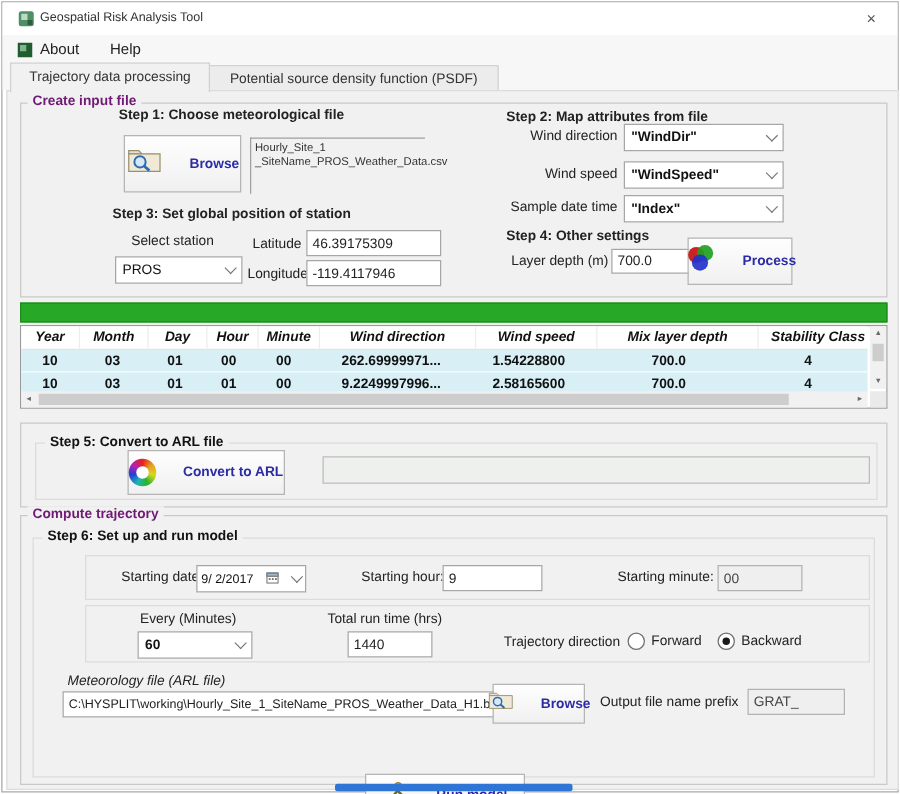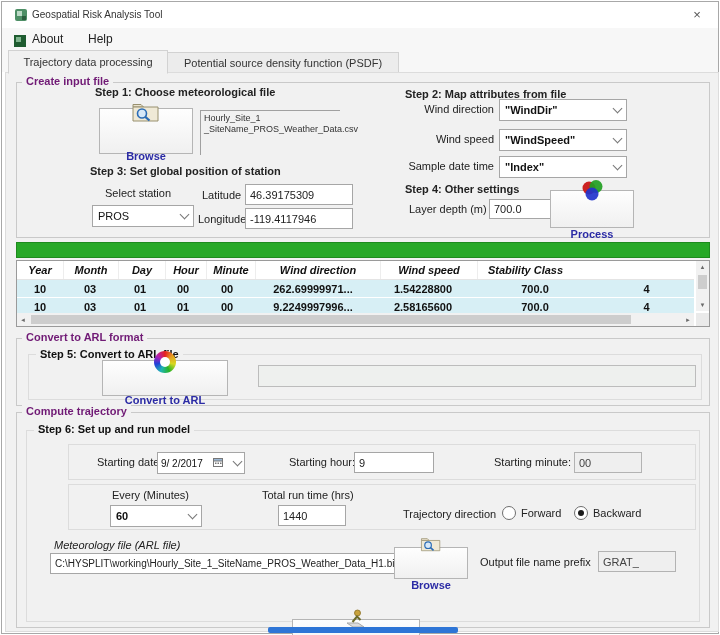--- a/index.html
+++ b/index.html
@@ -21,21 +21,21 @@
     border:1px solid #d2d2d2;background:#ececec;}
   .tab.active{background:#f1f1f1;border-bottom:1px solid #f1f1f1;z-index:3;}
   .page{left:3px;top:70px;width:712px;height:558px;background:#f1f1f1;border:1px solid #dcdcdc;}
   
   .group{border:1px solid #c9c9c9;background:transparent;}
   .group-inner{border:1px solid #dcdcdc;}
   .gtitle{font-weight:bold;font-size:11px;background:#f1f1f1;padding:0 4px;color:#701a75;}
   .gtitle-sm{font-weight:bold;font-size:11px;background:#f1f1f1;padding:0 4px;color:#111;}
   
   .btn{background:linear-gradient(#fefefe,#f0f0f0);border:1px solid #b5b5b5;display:flex;
-    align-items:center;justify-content:center;gap:21px;flex-direction:column;}
+    align-items:center;justify-content:center;gap:21px;}
   .btn-label{color:#2b2ba5;font-weight:bold;font-size:11px;white-space:nowrap;}
   .tb{background:#fff;border:1px solid #a6a6a6;font-size:11px;color:#222;display:flex;
     align-items:center;padding:0 4px;white-space:nowrap;overflow:hidden;}
   .tb.gray{background:#efefef;border-color:#b3b3b3;color:#444;}
   .combo{background:#fff;border:1px solid #a6a6a6;font-size:11px;color:#111;display:flex;
     align-items:center;justify-content:space-between;padding:0 5px;white-space:nowrap;}
   .chev{width:6px;height:6px;border-right:1.5px solid #777;border-bottom:1.5px solid #777;
     transform:rotate(45deg);margin-top:-3px;flex:none;}
   .filebox{border-top:1px solid #a0a0a0;border-left:1px solid #a0a0a0;padding:2px 0 0 3px;
     font-size:9px;color:#333;line-height:11px;}
@@ -165,20 +165,21 @@
 
   <div class="abs tablebox" style="left:14px;top:258px;width:692px;height:65px;">
     <div class="thead" style="width:677px;">
       <span class="hcell" style="width:46px;">Year</span>
       <span class="hcell" style="width:54px;">Month</span>
       <span class="hcell" style="width:46px;">Day</span>
       <span class="hcell" style="width:40px;">Hour</span>
       <span class="hcell" style="width:48px;">Minute</span>
       <span class="hcell" style="width:124px;">Wind direction</span>
       <span class="hcell" style="width:96px;">Wind speed</span>
+      <span class="hcell" style="width:128px;">Mix layer depth</span>
       <span class="hcell" style="width:95px;border-right:none;">Stability Class</span>
     </div>
     <div class="trow" style="width:677px;">
       <span class="tcell" style="width:46px;">10</span>
       <span class="tcell" style="width:54px;">03</span>
       <span class="tcell" style="width:46px;">01</span>
       <span class="tcell" style="width:40px;">00</span>
       <span class="tcell" style="width:48px;">00</span>
       <span class="tcell" style="width:124px;">262.69999971...</span>
       <span class="tcell" style="width:96px;">1.54228800</span>
@@ -205,21 +206,20 @@
 
     <div class="abs sb" style="left:0;bottom:0;width:677px;height:13px;">
       <div class="abs sb-arrow" style="left:0;top:0;width:12px;height:13px;">◄</div>
       <div class="abs sb-thumb" style="left:14px;top:2px;width:600px;height:9px;"></div>
       <div class="abs sb-arrow" style="right:0;top:0;width:12px;height:13px;">►</div>
     </div>
     <div class="abs corner" style="right:0;bottom:0;width:13px;height:13px;"></div>
   </div>
 
   <div class="abs group" style="left:14px;top:336px;width:692px;height:66px;"></div>
-  <span class="abs gtitle" style="left:20px;top:329px;">Convert to ARL format</span>
   <div class="abs group-inner" style="left:26px;top:352px;width:672px;height:44px;"></div>
   <span class="abs gtitle-sm" style="left:34px;top:346px;">Step 5: Convert to ARL file</span>
   <div class="abs btn" style="left:100px;top:358px;width:124px;height:34px;">
     <span class="rainbow"></span>
     <span class="btn-label">Convert to ARL</span>
   </div>
   <div class="abs bar-empty" style="left:256px;top:363px;width:436px;height:20px;"></div>
 
   <div class="abs group" style="left:14px;top:410px;width:692px;height:214px;"></div>
   <span class="abs gtitle" style="left:20px;top:403px;">Compute trajectory</span>

